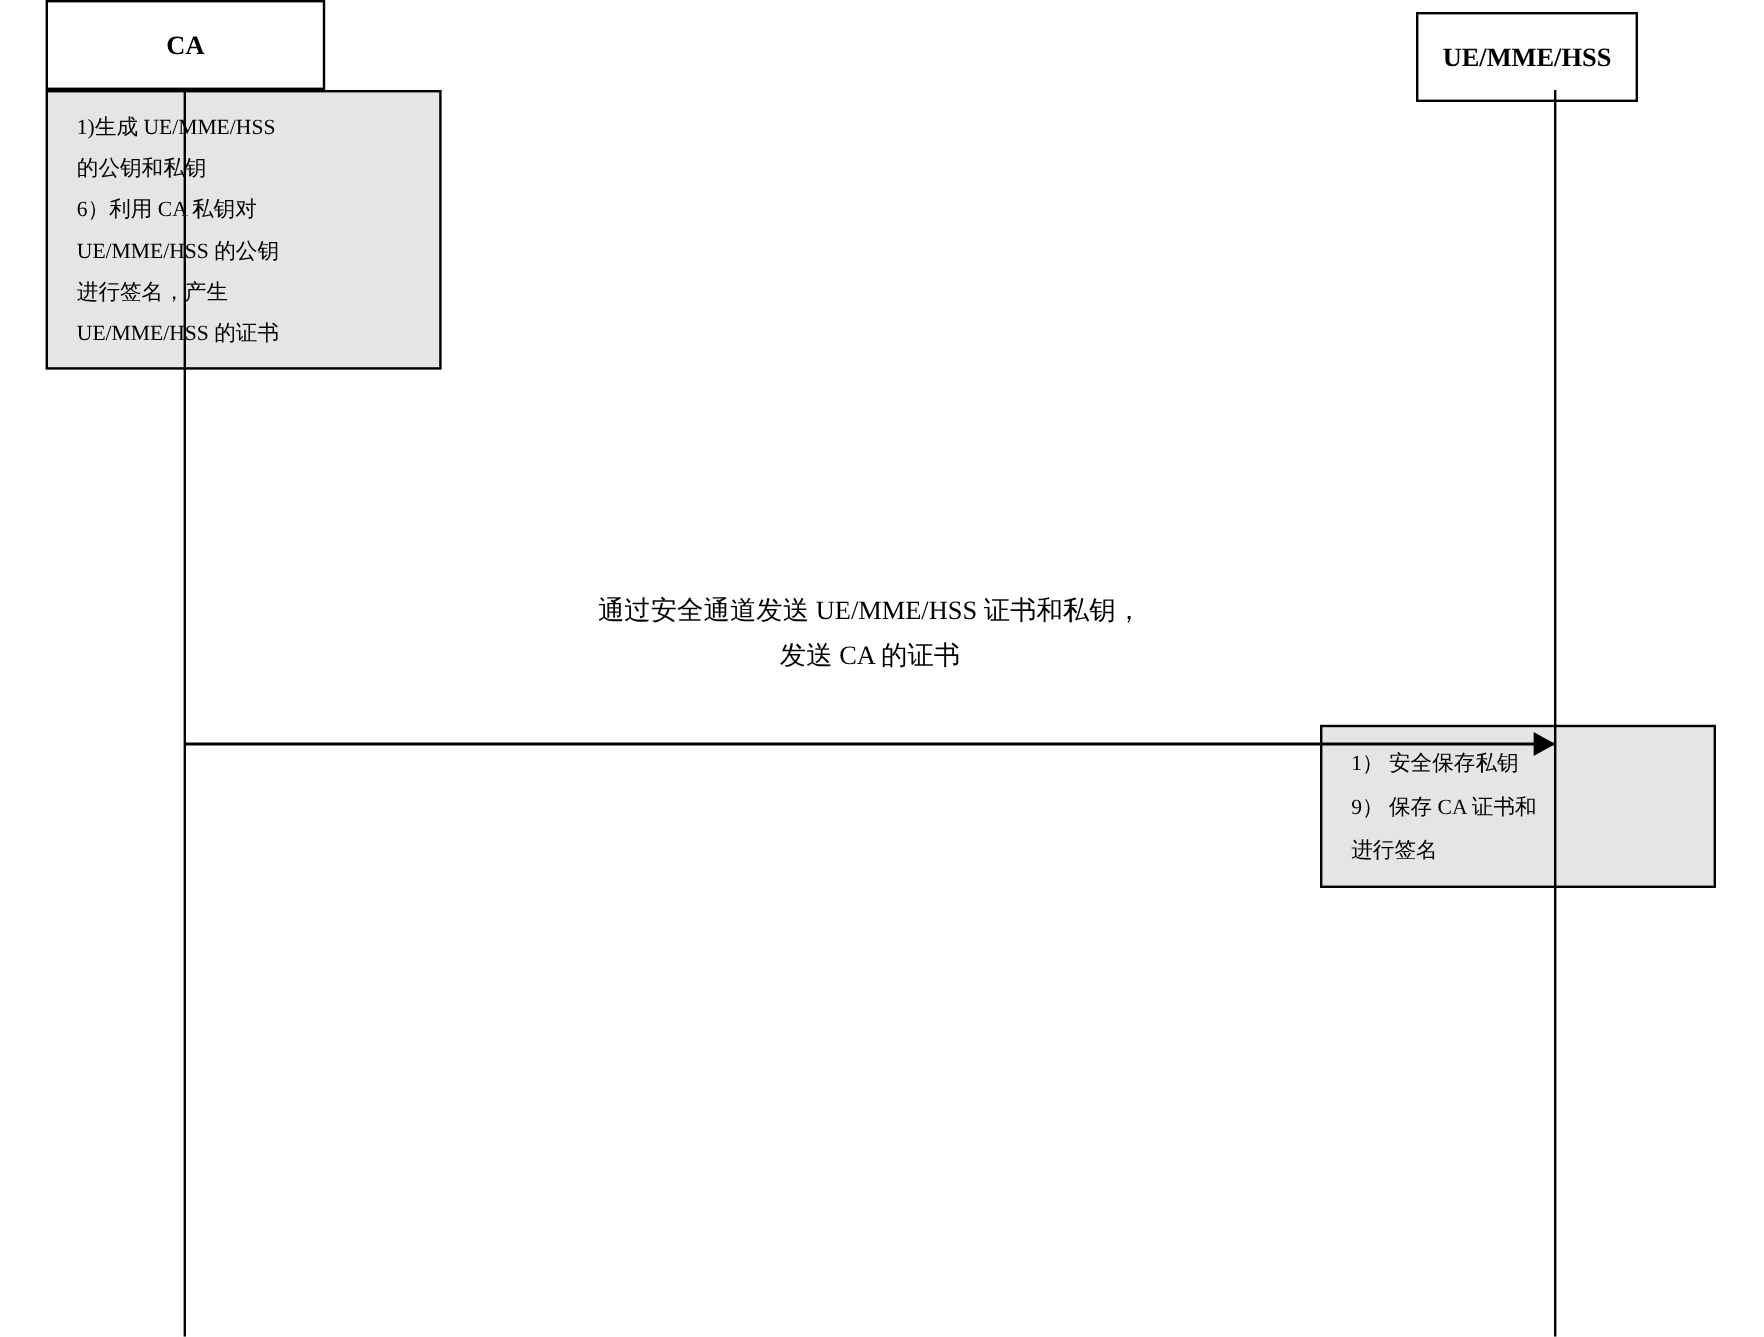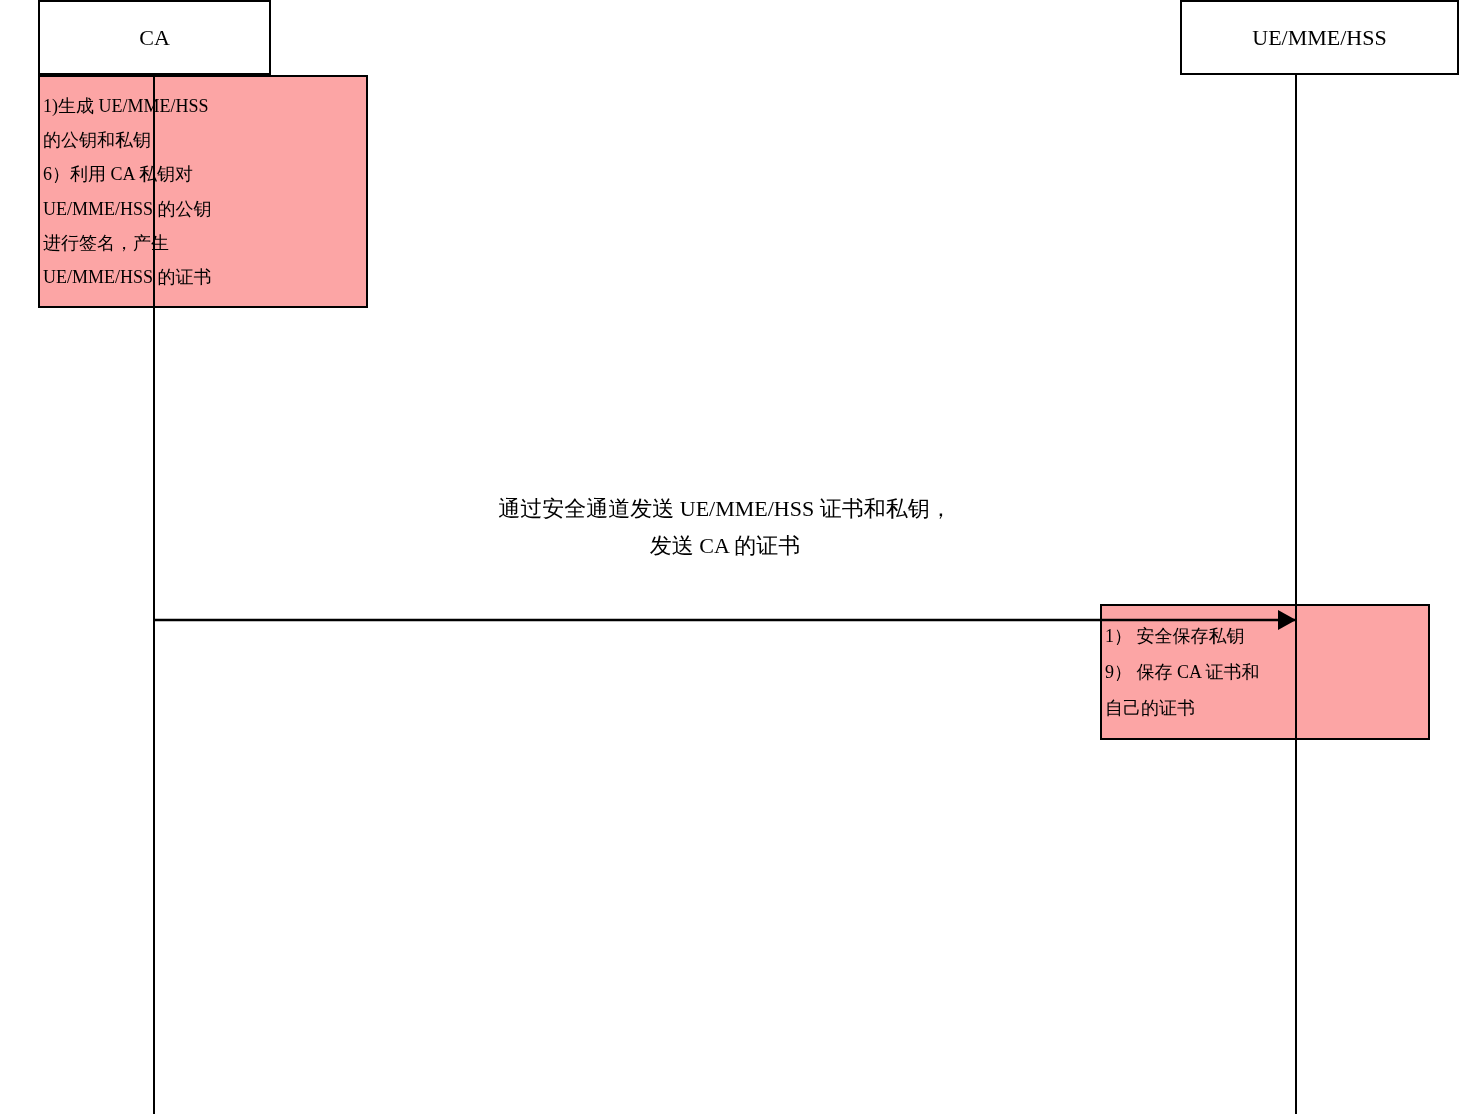--- a/index.html
+++ b/index.html
@@ -25,48 +25,48 @@
       height: 1114px;
     }
 
     
     .actor-box {
       position: absolute;
       border: 2px solid #000000;
       background: #ffffff;
       text-align: center;
       font-size: 22px;
-      font-weight: normal;
+      font-weight: bold;
       display: flex;
       align-items: center;
       justify-content: center;
       padding: 8px;
     }
 
     .actor-ca {
       top: 0px;
       left: 38px;
       width: 233px;
       height: 75px;
     }
 
     .actor-ue {
-      top: 0px;
+      top: 10px;
       left: 1180px;
-      width: 279px;
+      width: 185px;
       height: 75px;
       text-align: center;
     }
 
     
     .action-box {
       position: absolute;
       border: 2px solid #000000;
-      background: #fca5a5;
-      padding: 12px 3px;
+      background: #e5e5e5;
+      padding: 12px 24px;
       font-size: 18px;
       line-height: 1.8;
     }
 
     .action-ca {
       top: 75px;
       left: 38px;
       width: 330px;
     }
 
@@ -119,21 +119,21 @@
 
   <div class="message-label" style="top: 490px; left: 200px; width: 1050px;">
     <span>通过安全通道发送 UE/MME/HSS 证书和私钥，</span><br>
     <span>发送 CA 的证书</span>
   </div>
 
   <div class="action-box action-ue">
     <div style="font-size:18px; line-height:2.0;">
       <span>1） 安全保存私钥</span><br>
       <span>9） 保存 CA 证书和</span><br>
-      <span>    自己的证书</span>
+      <span>    进行签名</span>
     </div>
   </div>
 
   <svg class="arrows">
 
     <line x1="154" y1="75" x2="154" y2="1114" stroke="#000" stroke-width="2"></line>
 
     <line x1="1296" y1="75" x2="1296" y2="1114" stroke="#000" stroke-width="2"></line>
 
     <line x1="154" y1="620" x2="1296" y2="620" stroke="#000" stroke-width="2.5"></line>

